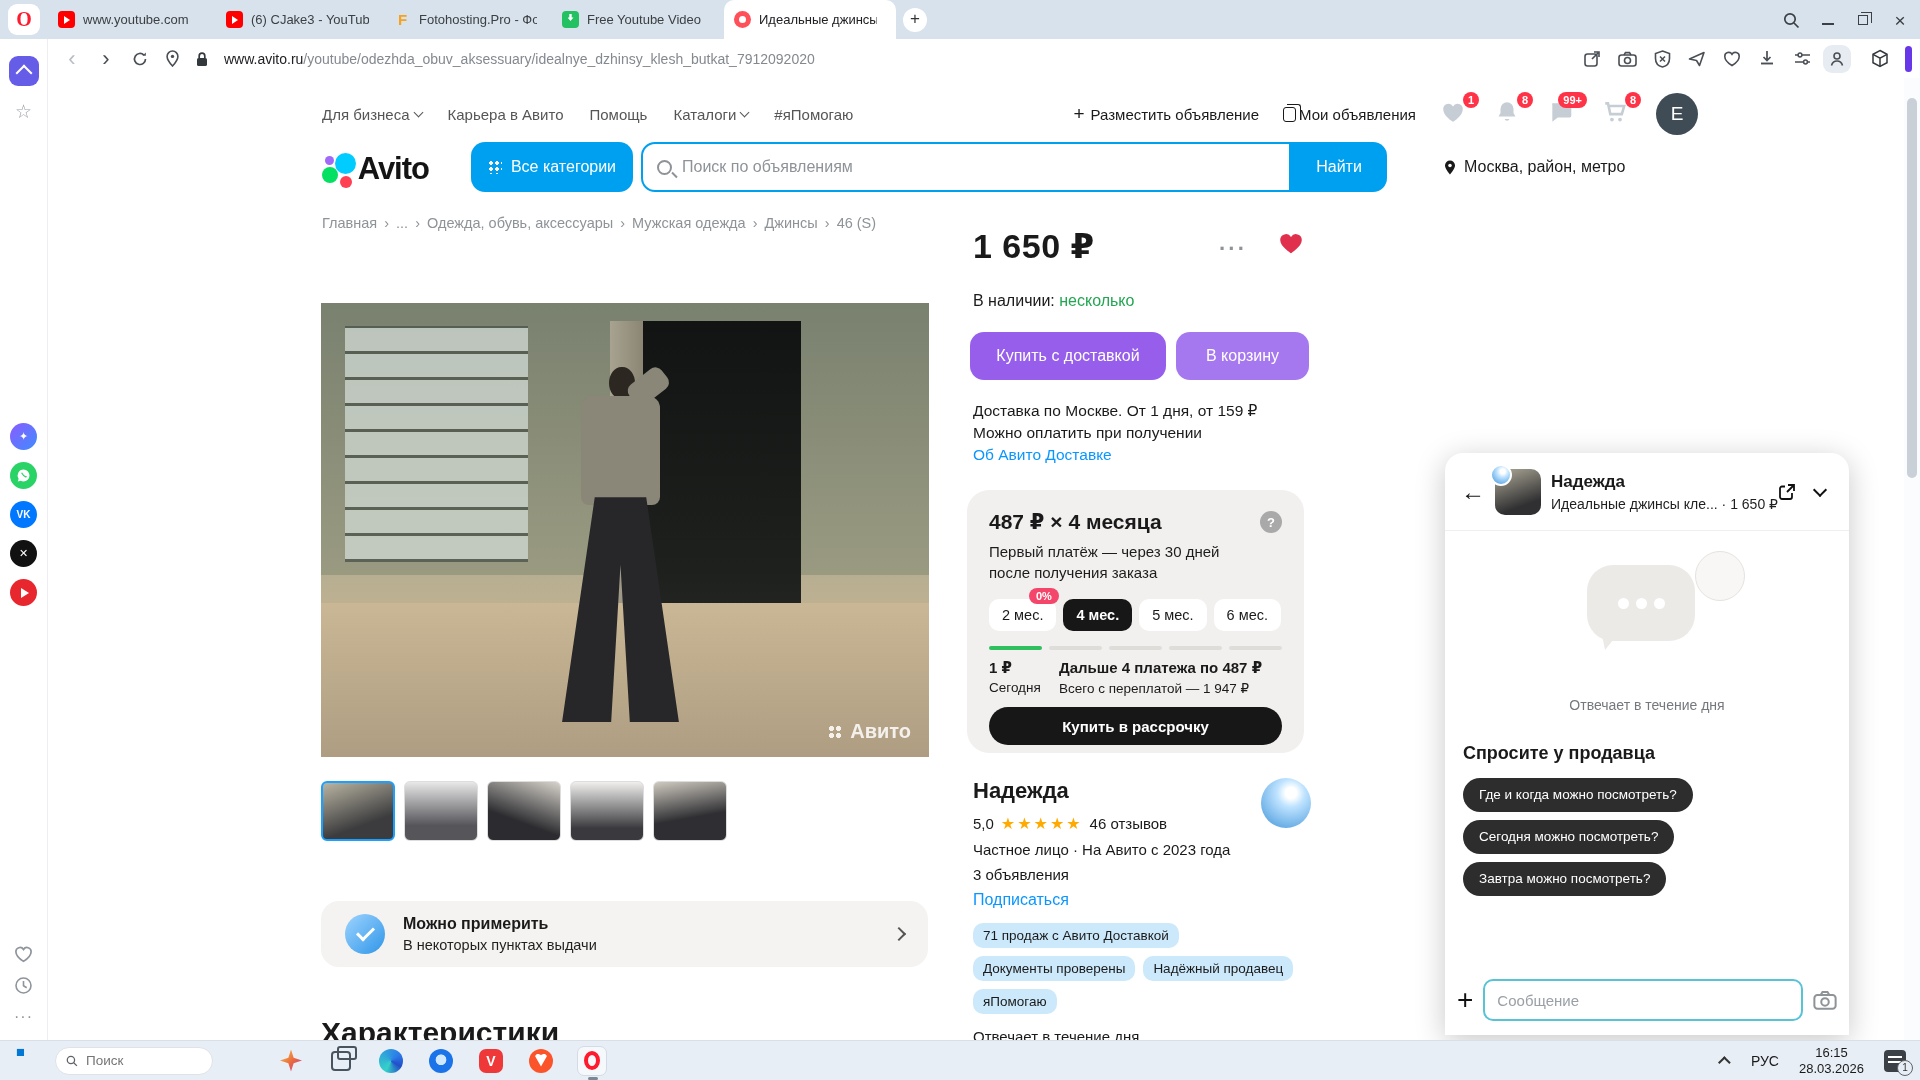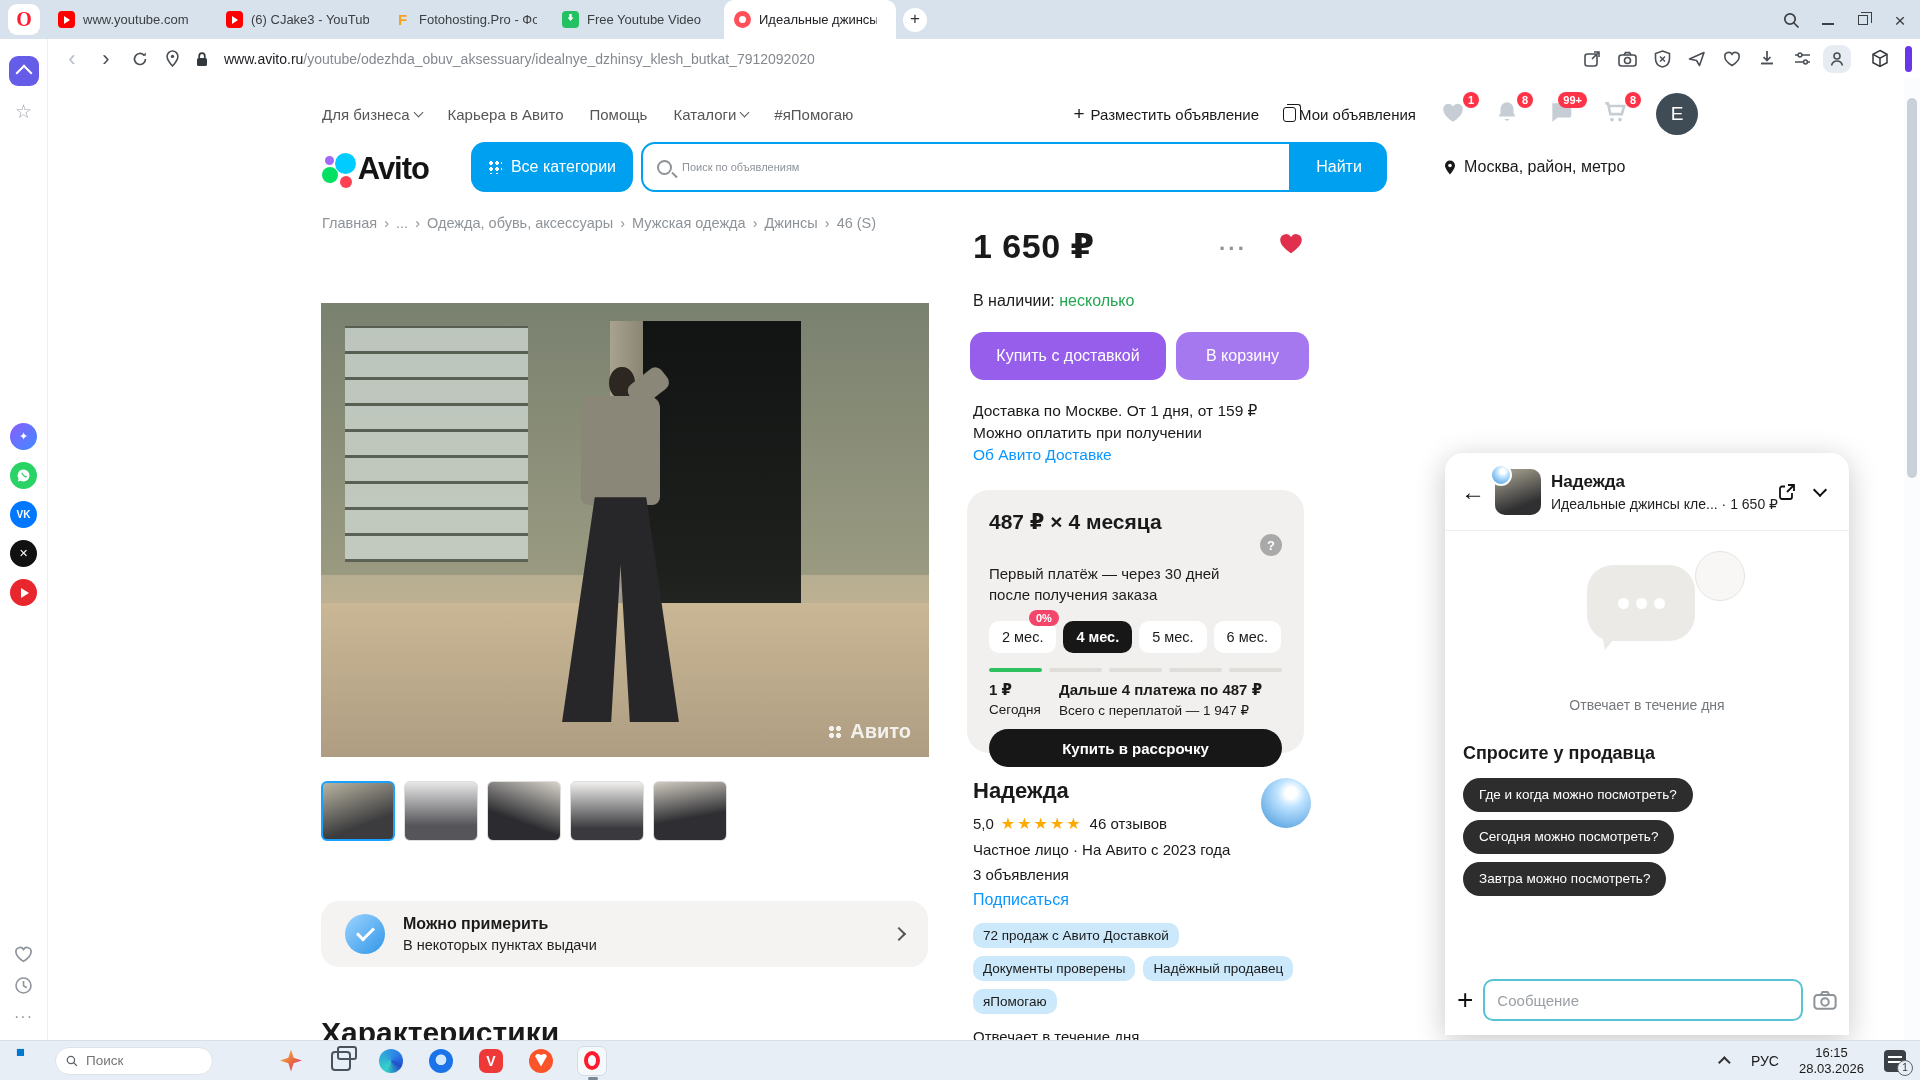--- a/index.html
+++ b/index.html
@@ -78,21 +78,21 @@
   .dots { position:relative; width:34px; height:40px; margin-top:6px; }
   .dot { position:absolute; border-radius:50%; }
   .d-p { width:9px; height:9px; background:#a169f7; left:3px; top:3px; }
   .d-b { width:21px; height:21px; background:#0cf; left:13px; top:0; }
   .d-g { width:16px; height:16px; background:#04e061; left:0; top:14px; }
   .d-r { width:12px; height:12px; background:#ff4053; left:18px; top:23px; }
   .logo-txt { font-size:31px; font-weight:bold; color:#141414; letter-spacing:-1px; margin-left:12px; line-height:48px; }
   .cat-btn { margin-left:42px; width:162px; height:50px; background:#00a0f0; border-radius:14px; color:#fff; font-size:16px; display:flex; align-items:center; justify-content:center; gap:9px; white-space:nowrap; }
   .grid9 { width:14px; height:14px; background-image:radial-gradient(#fff 1.6px, transparent 1.8px); background-size:6px 6px; background-position:0 0; }
   .search-box { margin-left:8px; width:650px; height:50px; border:2px solid #00a0f0; border-radius:14px 0 0 14px; display:flex; align-items:center; padding:0 14px; background:#fff; }
-  .search-box input { border:none; outline:none; font-size:11px; width:100%; font-family:inherit; color:#737373; }
+  .search-box input { border:none; outline:none; font-size:16px; width:100%; font-family:inherit; color:#737373; }
   .search-box input::placeholder { color:#8e9398; }
   .mag { width:15px; height:15px; border:2px solid #8e9398; border-radius:50%; position:relative; margin-right:10px; flex:0 0 15px; }
   .mag:before { content:""; position:absolute; left:12px; top:12px; width:7px; height:2px; background:#8e9398; transform:rotate(45deg); }
   .go-btn { width:96px; height:50px; background:#00a0f0; border-radius:0 14px 14px 0; color:#fff; font-size:16px; display:flex; align-items:center; justify-content:center; }
   .loc { margin-left:56px; display:flex; align-items:center; gap:7px; font-size:16px; color:#1a1a1a; white-space:nowrap; }
 
   .crumbs { position:absolute; left:274px; top:137px; font-size:14.5px; color:#8e9398; display:flex; gap:7px; white-space:nowrap; }
   .page-title { position:absolute; left:274px; top:156px; font-size:31px; font-weight:bold; color:#141414; }
 
   
@@ -134,21 +134,21 @@
   .fav-heart { position:absolute; right:8px; top:4px; }
   .avail { position:absolute; left:925px; top:214px; font-size:16px; }
   .avail .grn { color:#23a651; }
   .btn { border-radius:14px; color:#fff; font-size:16px; display:flex; align-items:center; justify-content:center; white-space:nowrap; }
   .buy-dlv { position:absolute; left:922px; top:254px; width:196px; height:48px; background:#965eeb; }
   .to-cart { position:absolute; left:1128px; top:254px; width:133px; height:48px; background:#a678f0; }
   .dlv-info { position:absolute; left:925px; top:322px; font-size:15.5px; line-height:22px; }
   .dlv-link { color:#0a96ff; }
 
   .inst { position:absolute; left:919px; top:412px; width:337px; height:263px; background:#f2f0ef; border-radius:22px; padding:20px 22px; }
-  .inst-title-row { display:flex; align-items:flex-start;flex-direction:column; }
+  .inst-title-row { display:flex; align-items:center; }
   .inst-title { font-size:21px; font-weight:bold; }
   .help-c { margin-left:auto; width:22px; height:22px; border-radius:50%; background:#a9a9a9; color:#fff; font-size:13px; font-weight:bold; display:flex; align-items:center; justify-content:center; }
   .inst-sub { font-size:15px; line-height:21px; margin-top:7px; color:#1c1c1c; }
   .terms { display:flex; gap:7px; margin-top:16px; position:relative; }
   .term { background:#fff; border-radius:10px; height:32px; padding:0 13px; font-size:14.5px; display:flex; align-items:center; white-space:nowrap; }
   .term.sel { background:#171717; color:#fff; font-weight:bold; }
   .disc { position:absolute; left:40px; top:-11px; background:#f4466b; color:#fff; font-size:11px; font-weight:bold; border-radius:9px; padding:2px 7px; }
   .prog { display:flex; gap:7px; margin-top:15px; }
   .seg { flex:1; height:4px; border-radius:2px; background:#dfddda; }
   .seg.g { background:#2ec05f; }
@@ -578,21 +578,21 @@
       <div class="s-avatar"></div>
       <div class="s-rate">
         <span>5,0</span>
         <span class="stars">★★★★★</span>
         <span>46 отзывов</span>
       </div>
       <div class="s-line">Частное лицо · На Авито с 2023 года</div>
       <div class="s-line">3 объявления</div>
       <div class="s-sub">Подписаться</div>
       <div class="s-badges">
-        <span class="s-badge">72 продаж с Авито Доставкой</span>
+        <span class="s-badge">71 продаж с Авито Доставкой</span>
         <span class="s-badge">Документы проверены</span>
         <span class="s-badge">Надёжный продавец</span>
         <span class="s-badge">яПомогаю</span>
       </div>
       <div class="s-resp">Отвечает в течение дня</div>
     </div>
   </div>
 
   <div id="chat">
     <div class="c-head">

